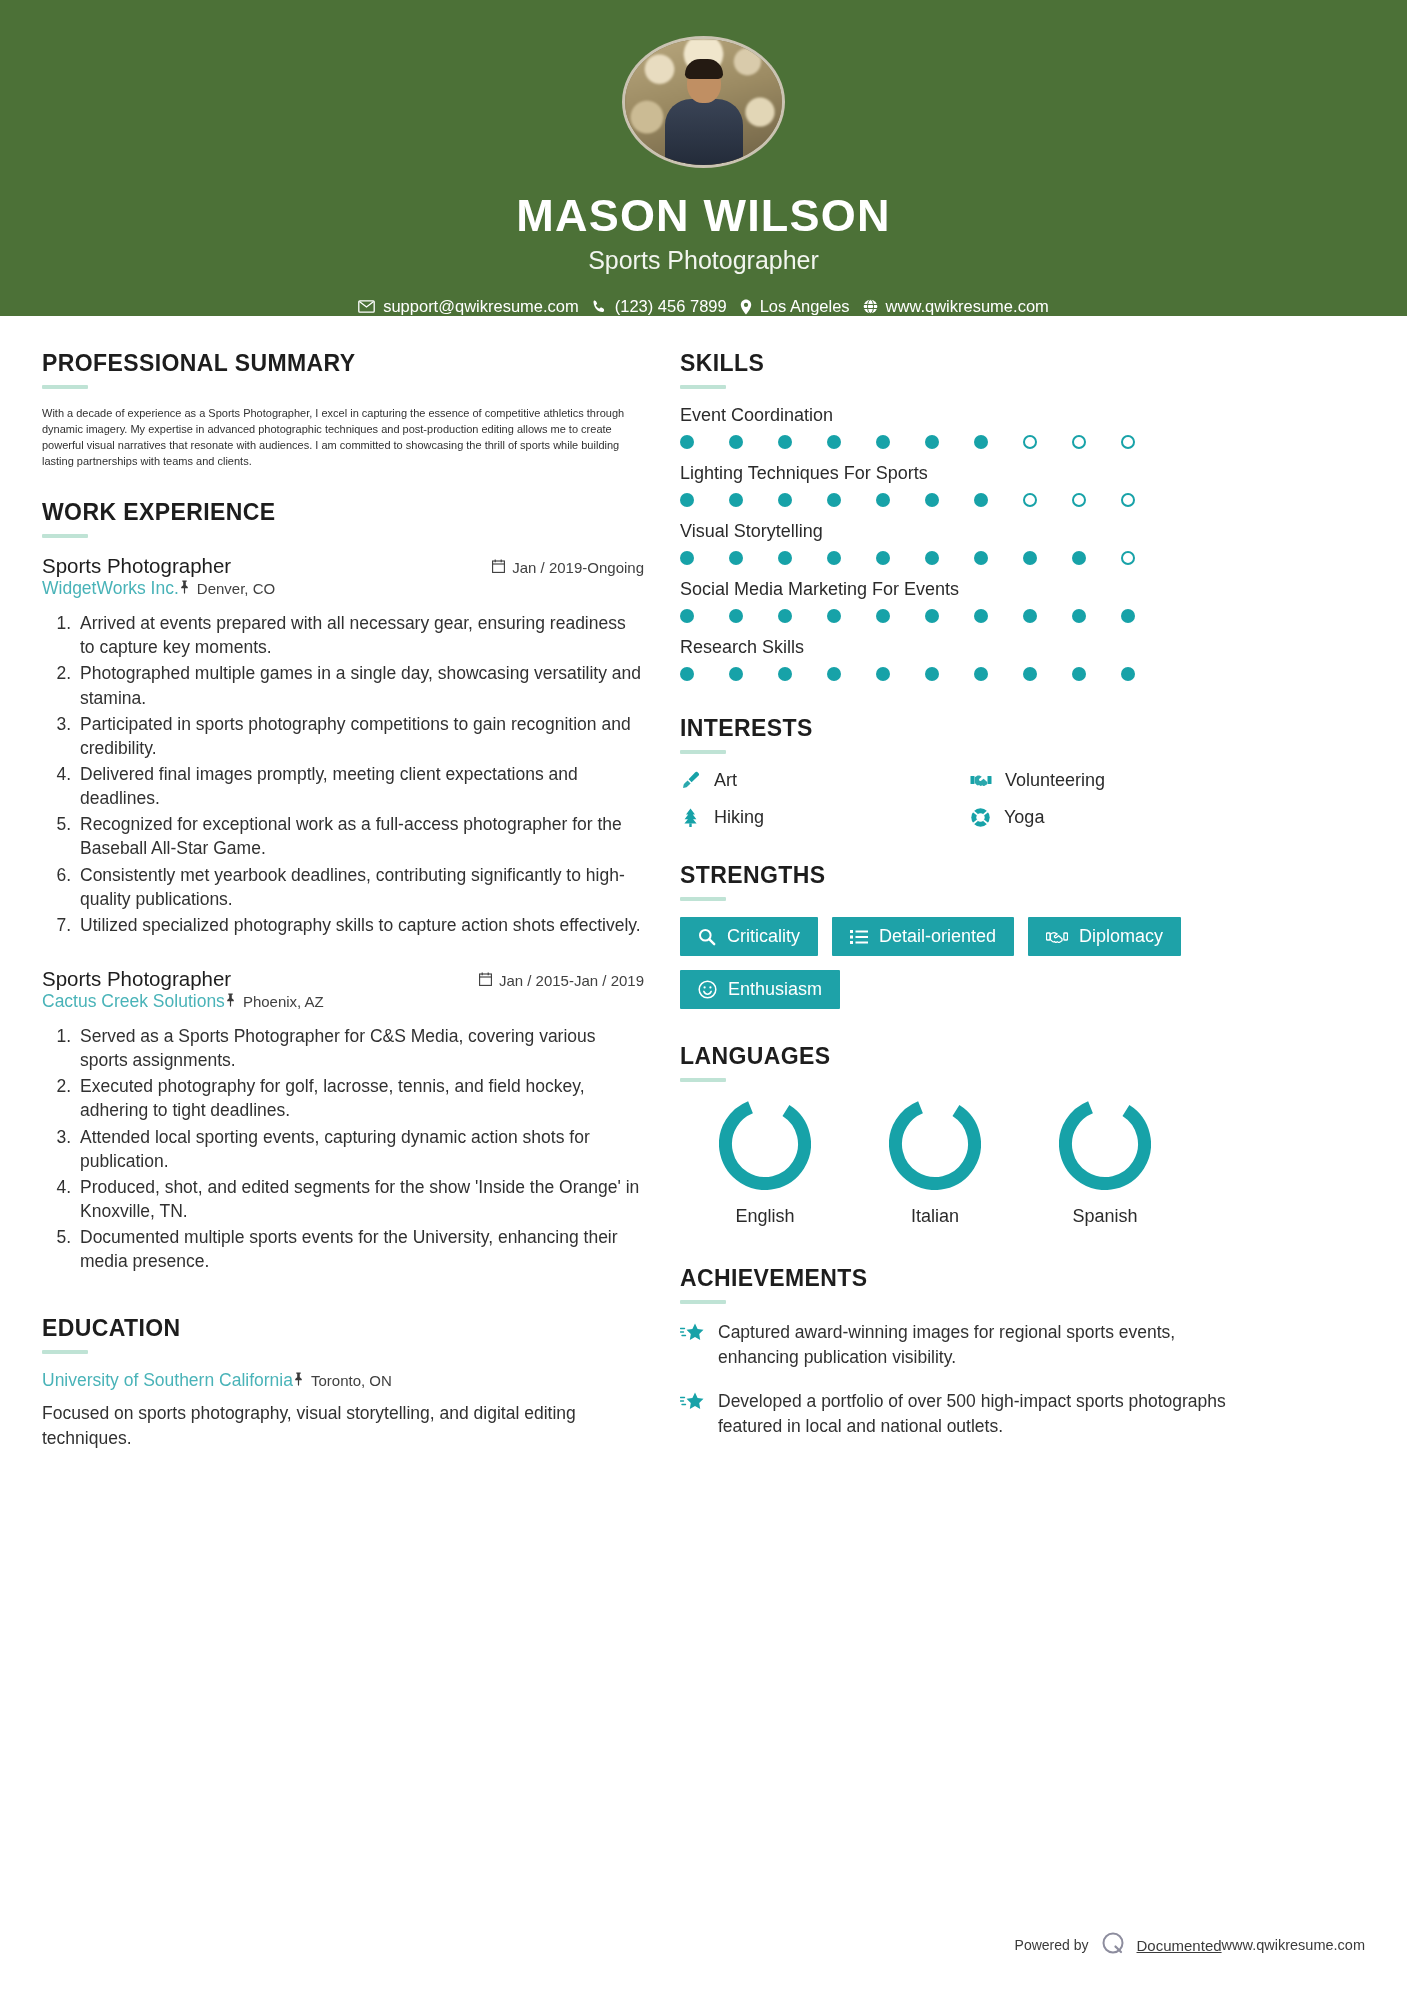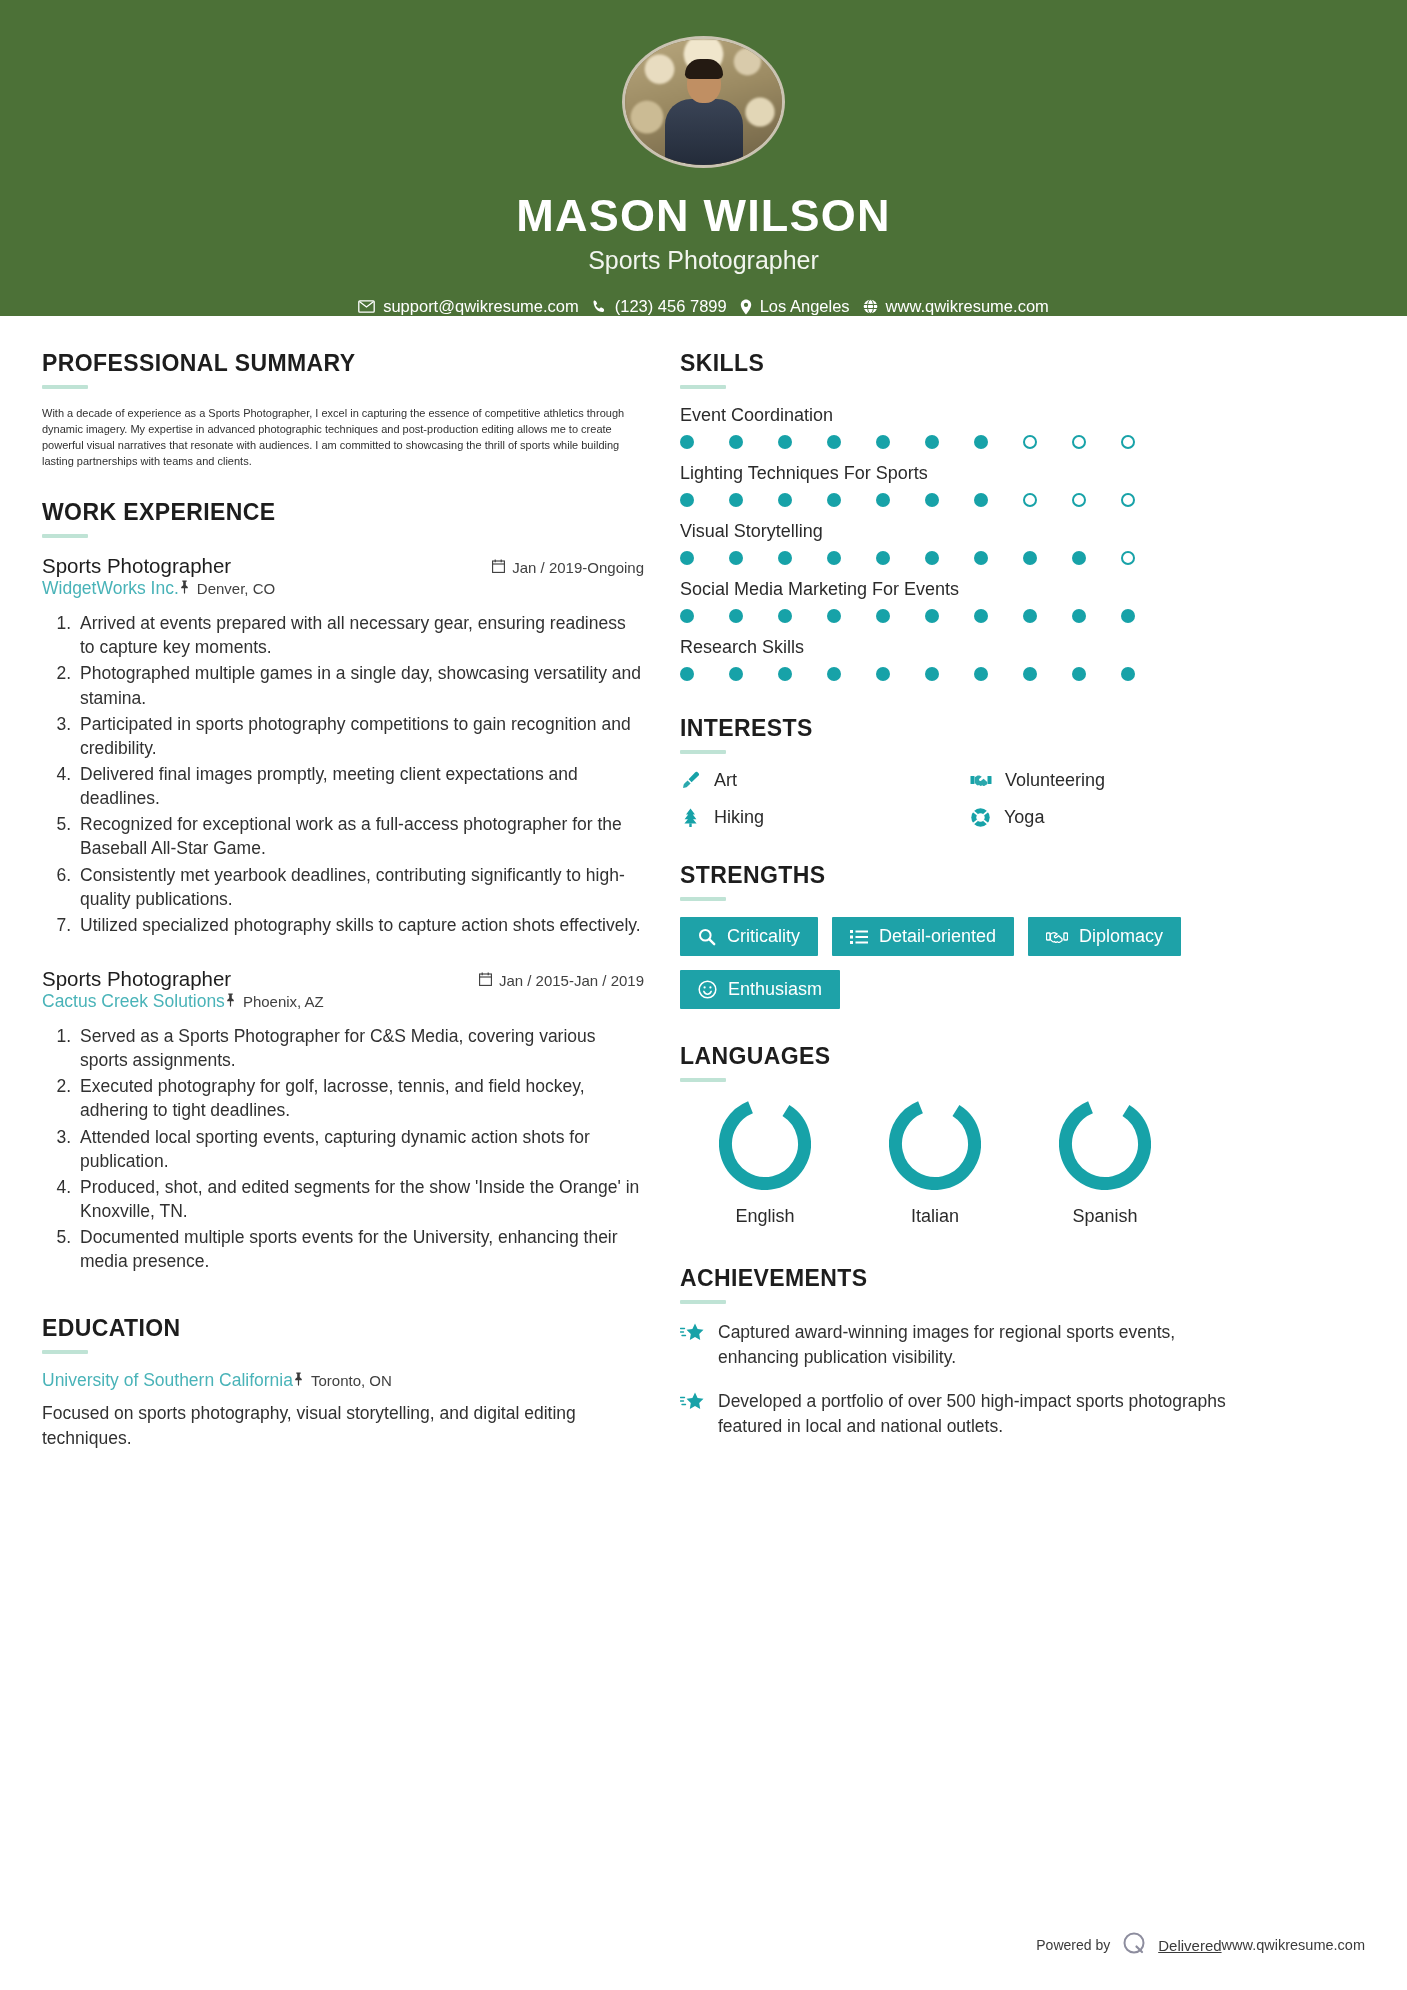--- a/index.html
+++ b/index.html
@@ -630,18 +630,18 @@
 
   <div class="footer">
     <div class="powered">
       <span class="powered-label">Powered by</span>
       <span>
         <svg width="26" height="26" viewBox="0 0 26 26">
             <circle cx="13" cy="13" r="9.5" fill="none" stroke="#8d8d9e" stroke-width="2"></circle>
             <path d="M15.5 16.5 21 22" stroke="#8d8d9e" stroke-width="2.2" stroke-linecap="round"></path>
           </svg>
       </span>
-      <span class="powered-brand">Delivered</span>
+      <span class="powered-brand">Documented</span>
     </div>
     <div class="footer-url">www.qwikresume.com</div>
   </div>
 
 </div>
 
 </body></html>

